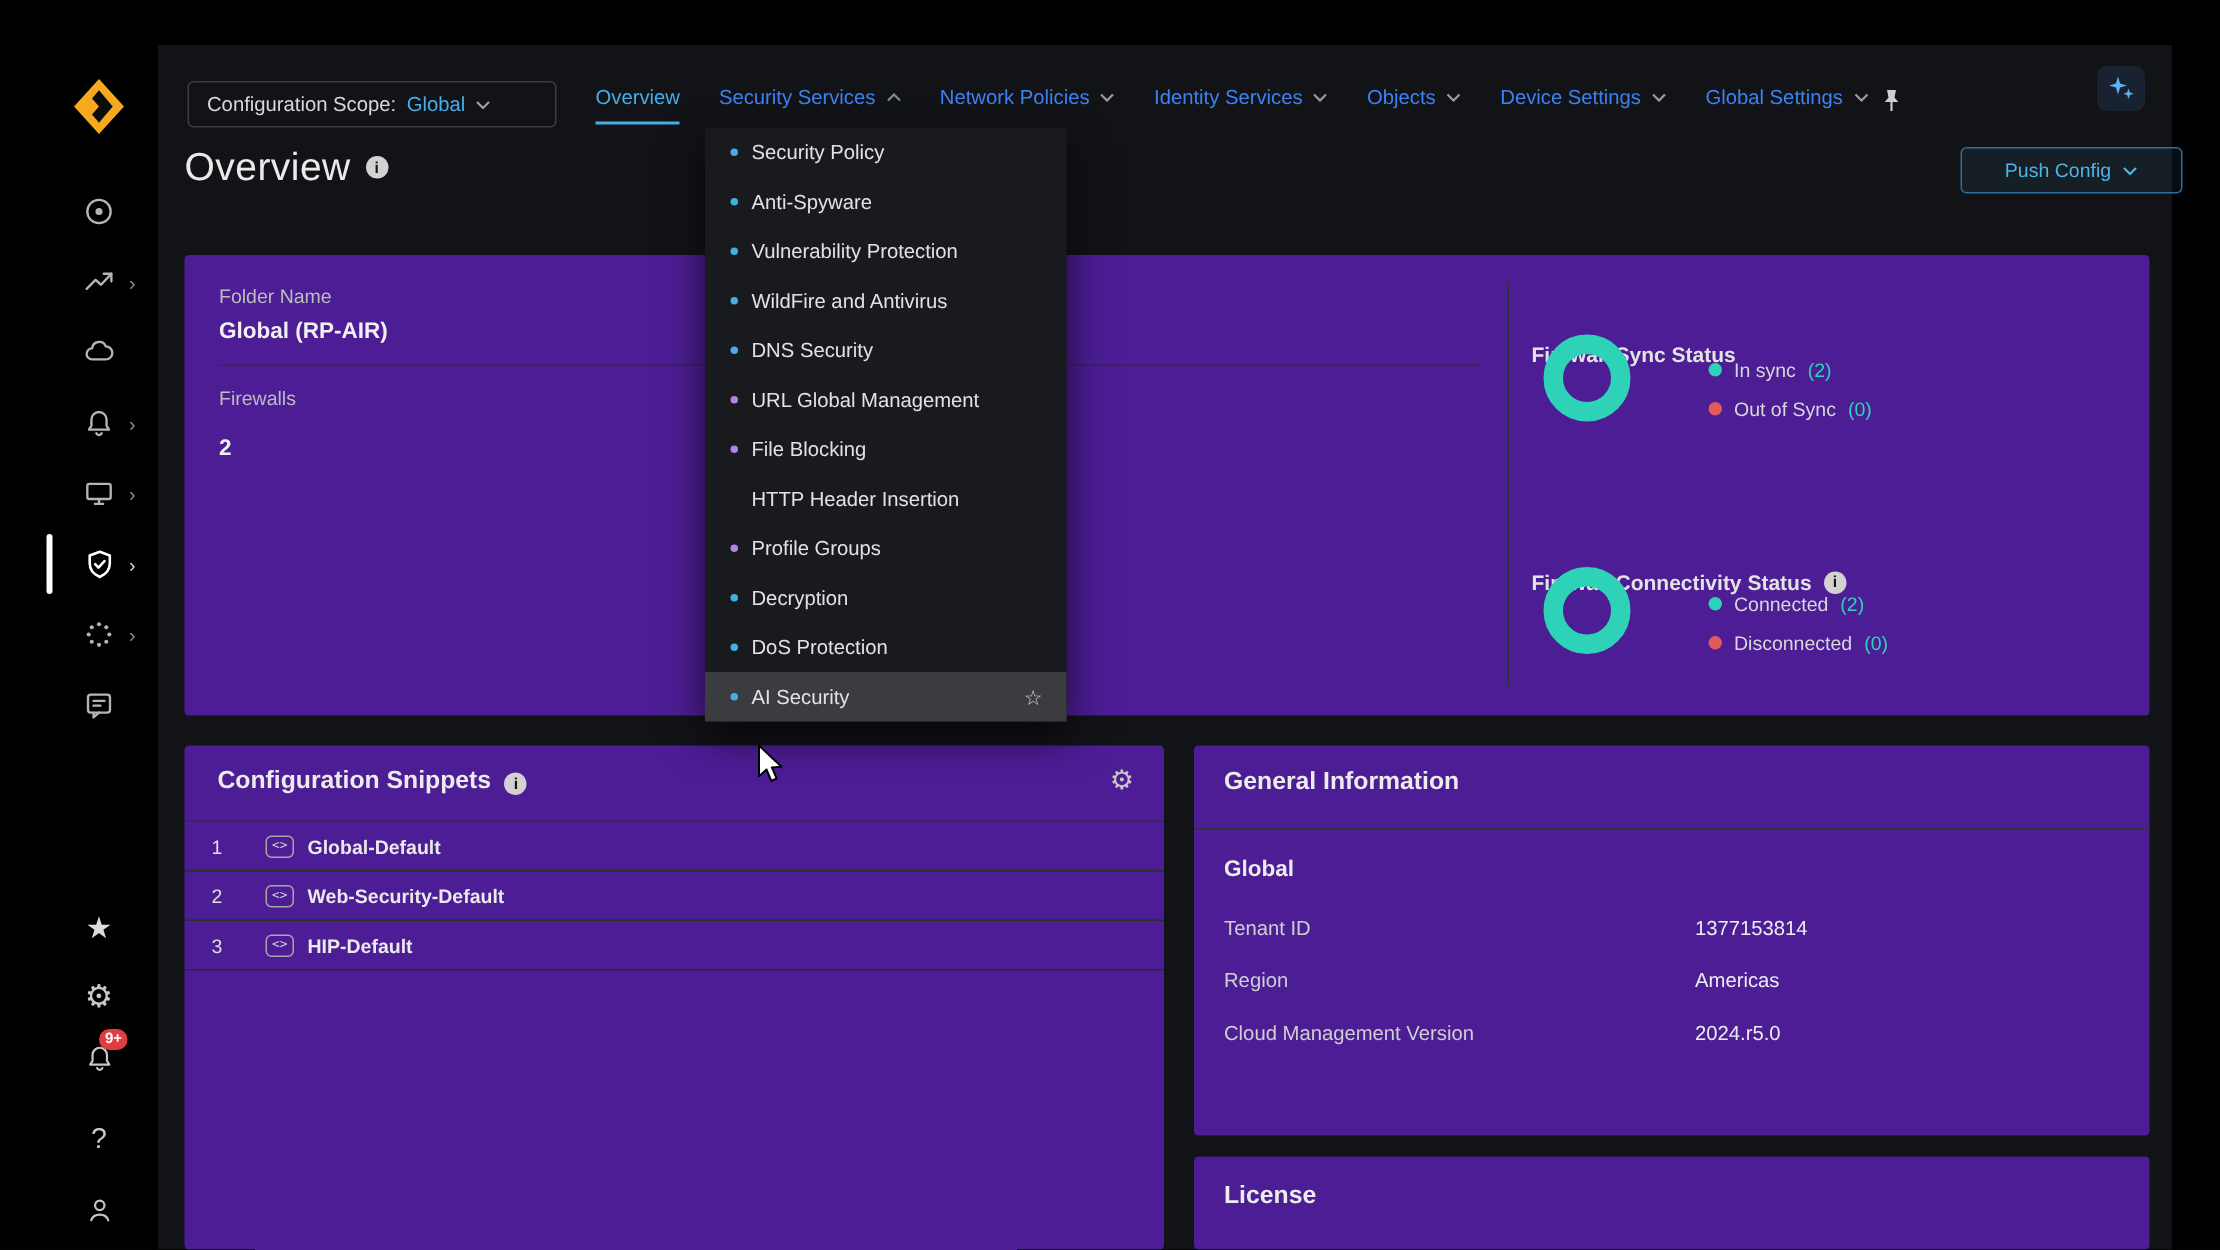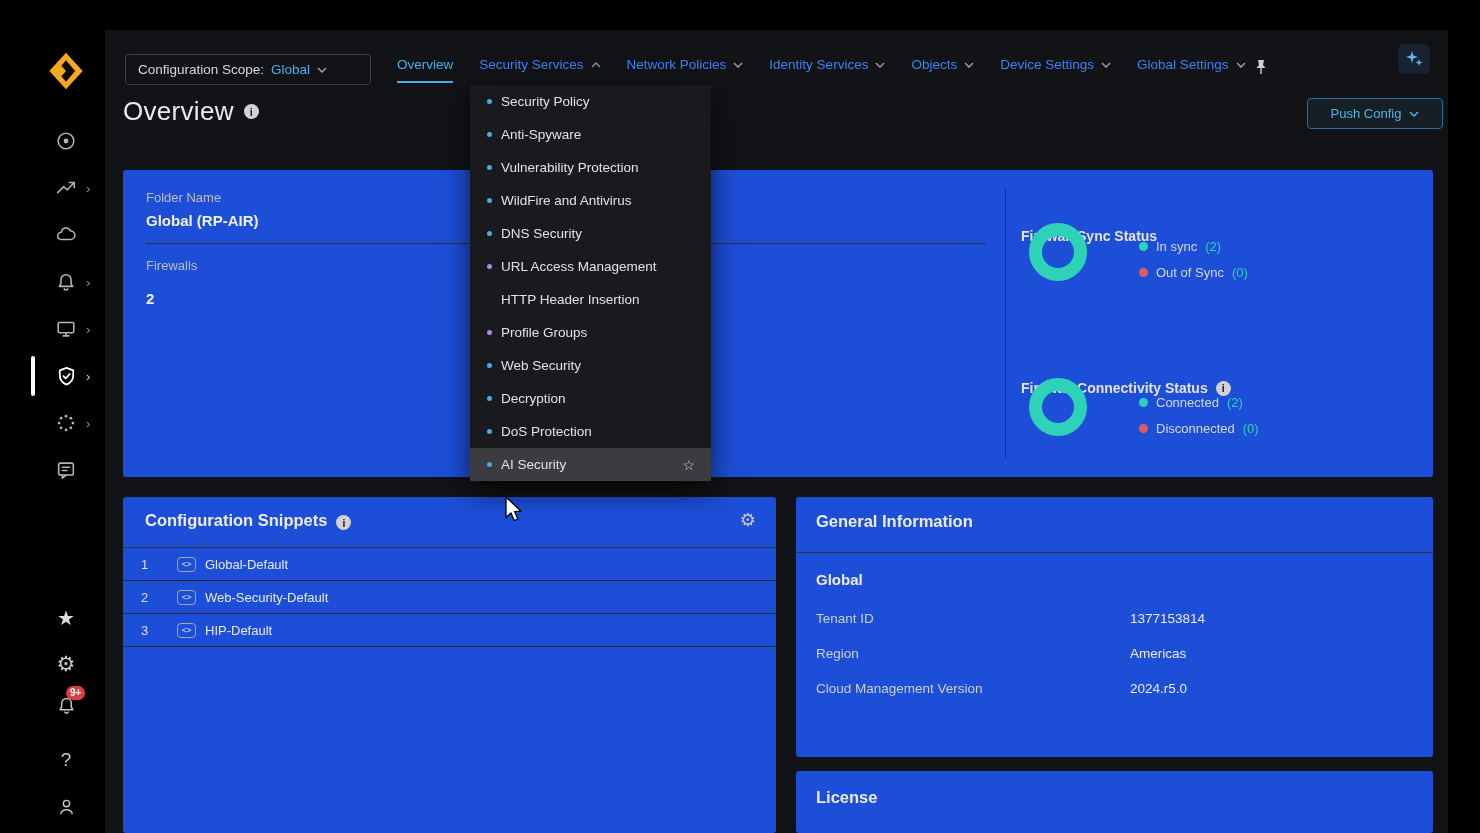--- a/index.html
+++ b/index.html
@@ -23,43 +23,43 @@
   .scope-label { font-size:13.5px; color:#d8d8d8; }
   .scope-value { font-size:13.5px; color:#4aaee8; }
   .tabs { position:absolute; left:397px; top:57px; display:flex; gap:26px; align-items:flex-start; }
   .tab { display:flex; align-items:center; gap:7px; font-size:13.5px; color:#3b82f6; padding-bottom:9px; cursor:pointer; white-space:nowrap; }
   .tab.active { color:#45aee8; border-bottom:2px solid #45aee8; }
   .pin-wrap { position:absolute; left:1254px; top:59px; cursor:pointer; }
   .sparkle-btn { position:absolute; left:1398px; top:44px; width:32px; height:30px; background:#182230; border-radius:6px; display:flex; align-items:center; justify-content:center; cursor:pointer; }
 
   .page-title { position:absolute; left:123px; top:96px; font-size:26px; color:#eaeaea; font-weight:400; letter-spacing:.3px; display:flex; align-items:center; gap:10px; }
   .info { width:15px; height:15px; border-radius:50%; background:#d2d2d2; color:#141414; font-size:10.5px; font-weight:700; display:inline-flex; align-items:center; justify-content:center; font-style:normal; cursor:pointer; }
-  .push-config { position:absolute; left:1307px; top:98px; width:136px; height:31px; border:1px solid #2e6e9e; background:rgba(56,130,190,0.10); color:#4fb3e8; font-size:13px; border-radius:4px; display:flex; align-items:center; justify-content:center; gap:8px; cursor:pointer; }
+  .push-config { position:absolute; left:1307px; top:98px; width:148px; height:31px; border:1px solid #2e6e9e; background:rgba(56,130,190,0.10); color:#4fb3e8; font-size:13px; border-radius:4px; display:flex; align-items:center; justify-content:center; gap:8px; cursor:pointer; }
 
   
-  .card { position:absolute; background:#1d4ed8; border-radius:3px; }
+  .card { position:absolute; background:#4c1d95; border-radius:3px; }
   .card-a { left:123px; top:170px; width:1310px; height:307px; }
   .lbl { font-size:13px; color:#bdbdbd; }
   .val { font-size:15px; font-weight:700; color:#f0f0f0; }
   .hdiv { position:absolute; height:1px; background:#2f3135; }
   .vdiv { position:absolute; width:1px; background:#2f3135; }
 
   .sec-title { font-size:14px; font-weight:700; color:#e3e3e3; display:flex; align-items:center; gap:8px;margin-top:38px; }
   .donut { position:absolute; width:58px; height:58px; border:13px solid #2ed3b7; border-radius:50%; }
   .legend-line { position:absolute; display:flex; align-items:center; gap:8px; font-size:13px; color:#d8d8d8; }
   .dot9 { width:9px; height:9px; border-radius:50%; }
   .count { cursor:pointer; }
 
   .card-b { left:123px; top:497px; width:653px; height:336px; }
   .card-title { font-size:16.5px; font-weight:700; color:#ececec; display:flex; align-items:flex-end; gap:9px; }
   .gear-glyph { font-size:18px; color:#c9c9c9; cursor:pointer; }
   .snip-row { display:flex; align-items:center; height:33px; border-bottom:1px solid #2a2c2f; padding-left:18px; cursor:pointer; }
   .snip-num { width:22px; font-size:13px; color:#dedede; }
   .code-icon { margin-left:14px; width:19px; height:15px; border:1px solid #a8a8a8; border-radius:4px; color:#d6d6d6; font-size:8.5px; display:inline-flex; align-items:center; justify-content:center; letter-spacing:0; font-family:"DejaVu Sans Mono", monospace; }
-  .snip-name { margin-left:9px; font-size:13px; font-weight:400; color:#eaeaea; }
+  .snip-name { margin-left:9px; font-size:13px; font-weight:700; color:#eaeaea; }
 
   .card-c { left:796px; top:497px; width:637px; height:260px; }
   .card-d { left:796px; top:771px; width:637px; height:62px; }
   .gi-row { position:relative; height:35px; display:flex; align-items:center; }
   .gi-label { font-size:13.5px; color:#cfcfcf; padding-left:20px; }
   .gi-value { position:absolute; left:334px; font-size:13.5px; color:#ededed; }
 
   
   .dropdown { position:absolute; left:470px; top:85px; width:241px; background:#191a1d; box-shadow:0 10px 26px rgba(0,0,0,.65); z-index:20; }
   .dd-item { position:relative; height:33px; display:flex; align-items:center; padding-left:17px; gap:9px; font-size:13.5px; color:#e2e2e2; cursor:pointer; }
@@ -363,33 +363,33 @@
     <div class="dd-item">
       <span class="dd-dot" style="background: rgb(69, 174, 232);"></span>
       <span>WildFire and Antivirus</span>
     </div>
     <div class="dd-item">
       <span class="dd-dot" style="background: rgb(69, 174, 232);"></span>
       <span>DNS Security</span>
     </div>
     <div class="dd-item">
       <span class="dd-dot" style="background: rgb(181, 131, 232);"></span>
-      <span>URL Access Management</span>
+      <span>URL Global Management</span>
+    </div>
+    <div class="dd-item">
+      <span class="dd-dot" style="background: rgb(181, 131, 232);"></span>
+      <span>File Blocking</span>
     </div>
     <div class="dd-item">
       <span class="dd-dot" style="visibility: hidden;"></span>
       <span>HTTP Header Insertion</span>
     </div>
     <div class="dd-item">
       <span class="dd-dot" style="background: rgb(181, 131, 232);"></span>
       <span>Profile Groups</span>
-    </div>
-    <div class="dd-item">
-      <span class="dd-dot" style="background: rgb(69, 174, 232);"></span>
-      <span>Web Security</span>
     </div>
     <div class="dd-item">
       <span class="dd-dot" style="background: rgb(69, 174, 232);"></span>
       <span>Decryption</span>
     </div>
     <div class="dd-item">
       <span class="dd-dot" style="background: rgb(69, 174, 232);"></span>
       <span>DoS Protection</span>
     </div>
     <div class="dd-item hl">

